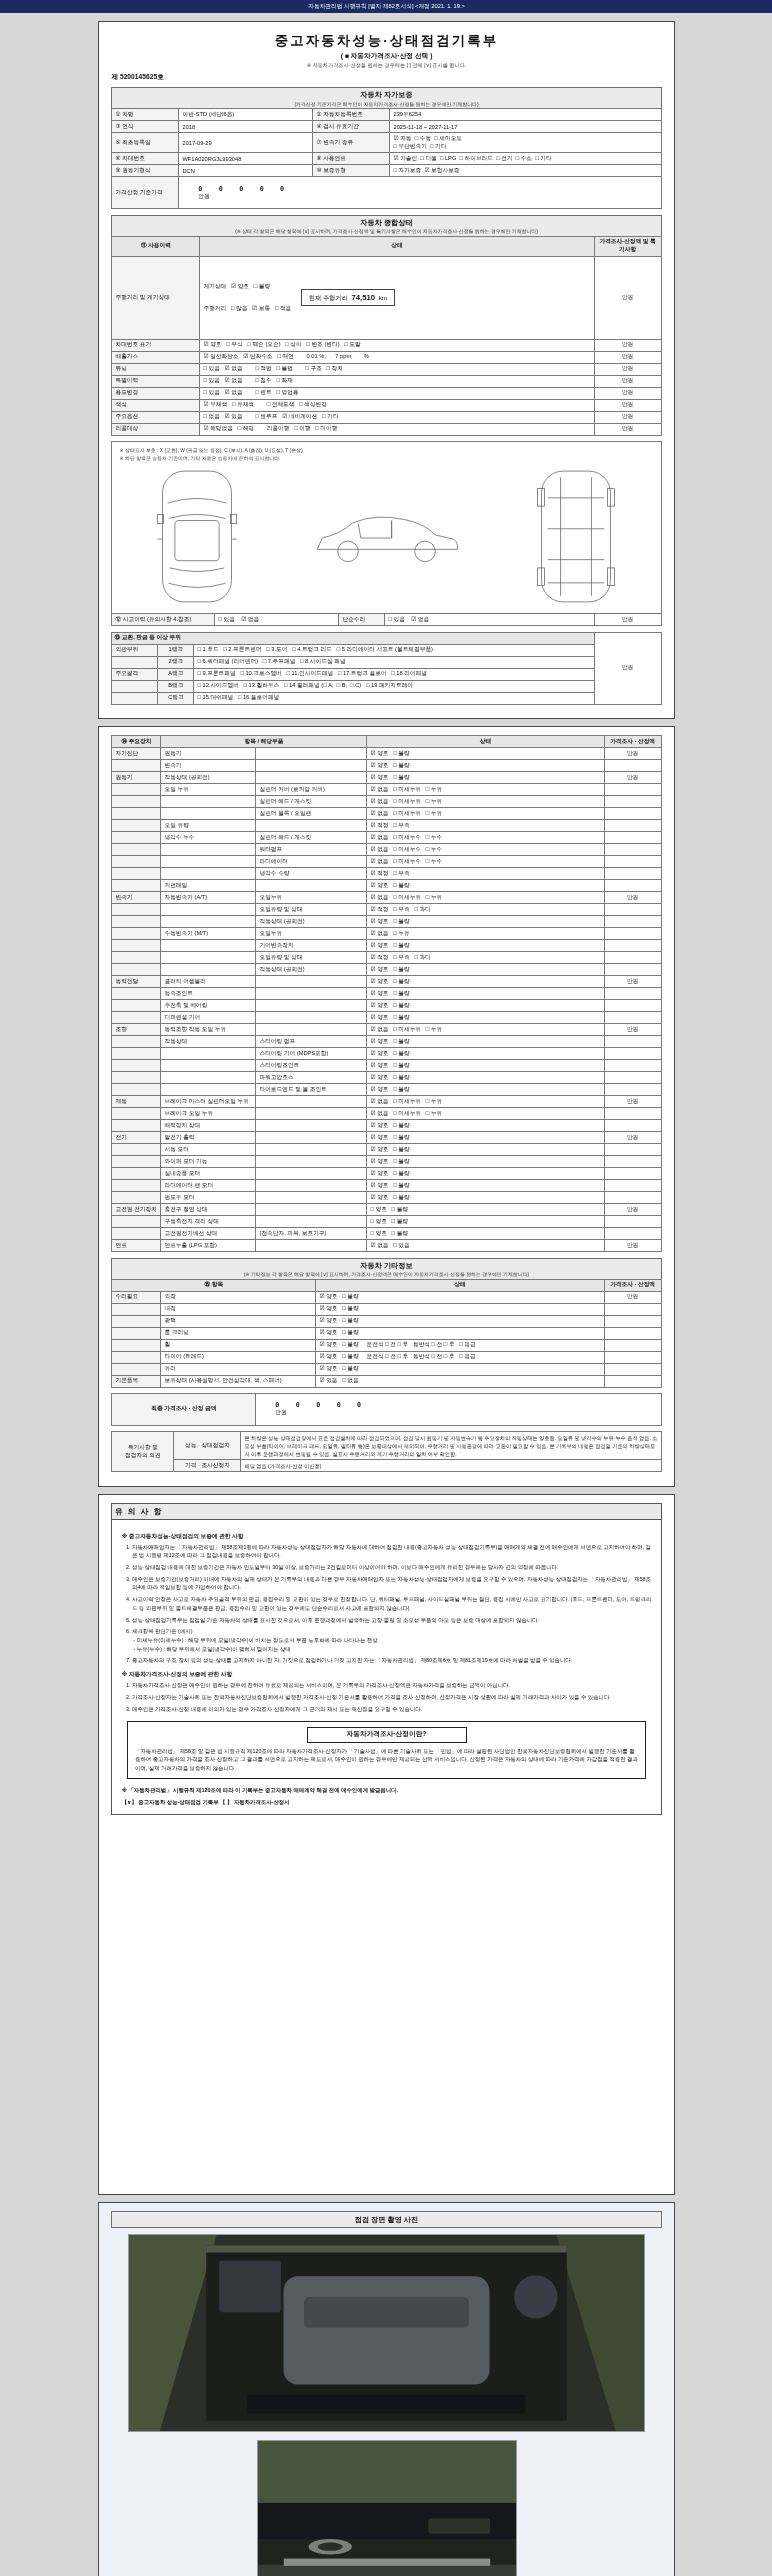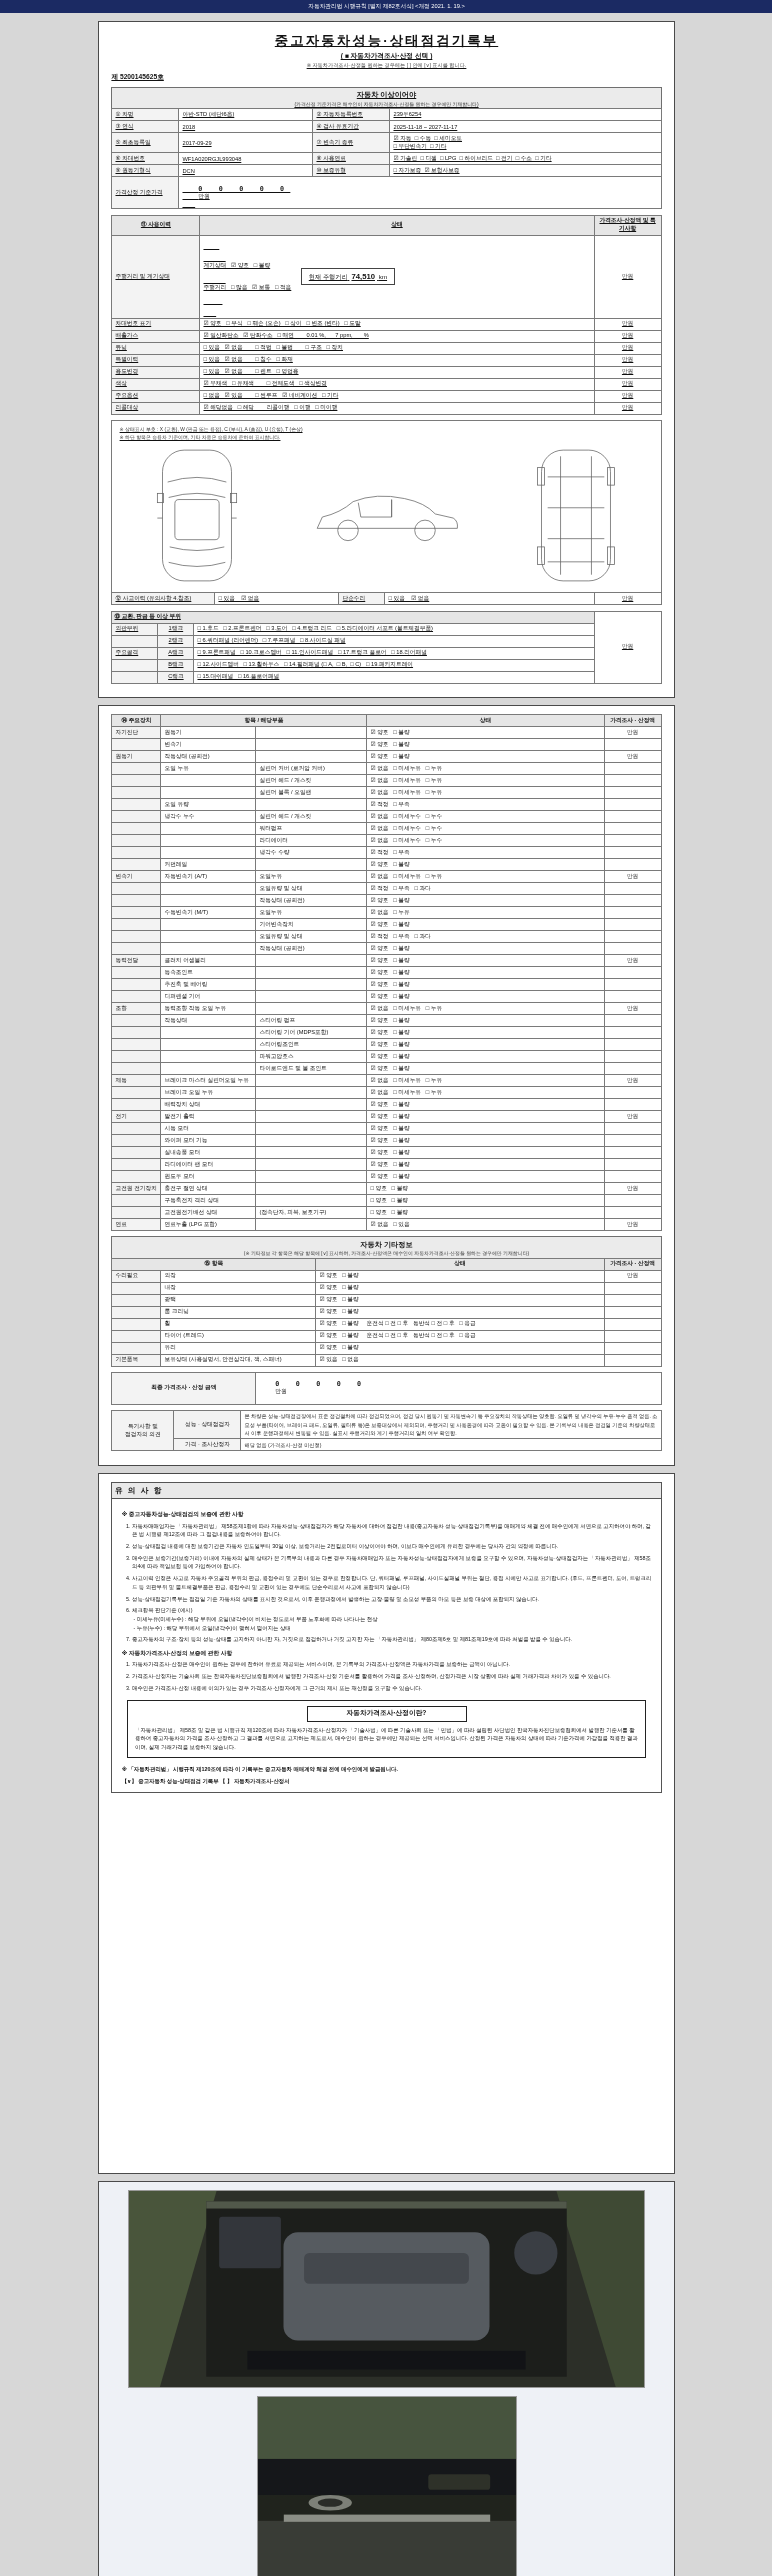--- a/index.html
+++ b/index.html
@@ -45,30 +45,30 @@
   .p2{width:258px;}
   svg.diag{background:#fff;}
 </style>
 </head>
 <body>
 
 <div class="topbar">
   <span>자동차관리법 시행규칙 [별지 제82호서식] &lt;개정 2021. 1. 19.&gt;</span>
 </div>
 
-<div class="sheet" style="min-height:549px;text-decoration:underline;">
+<div class="sheet" style="min-height:549px;">
   <div class="title-wrap">
     <div class="doc-title">중고자동차성능·상태점검기록부</div>
     <div class="title-select">( ■ 자동차가격조사·산정 선택 )</div>
     <div class="title-note">※ 자동차가격조사·산정을 원하는 경우에는 [ ] 안에 [∨] 표시를 합니다.</div>
     <div class="doc-no">제 5200145625호</div>
   </div>
 
   <div class="sec-band">
-    <span class="t">자동차 이상이어야</span>
+    <span class="t">자동차 자가보증</span>
     <span class="n">(가격산정 기준가격은 매수인이 자동차가격조사·산정을 원하는 경우에만 기재합니다)</span>
   </div>
   <table class="tbl">
     <colgroup>
         <col style="width:67px">
         <col style="width:134px">
         <col style="width:77px">
         <col>
       </colgroup>
     <tbody>
@@ -112,20 +112,24 @@
       <tr>
         <td class="lab">가격산정 기준가격</td>
         <td colspan="3">
           <b class="digits">0 0 0 0 0</b>
           <span>만원</span>
         </td>
       </tr>
     </tbody>
   </table>
 
+  <div class="sec-band">
+    <span class="t">자동차 종합상태</span>
+    <span class="n">(※ 상태 각 항목은 해당 항목에 [∨] 표시하며, 가격조사·산정액 및 특기사항은 매수인이 자동차가격조사·산정을 원하는 경우에만 기재합니다)</span>
+  </div>
   <table class="tbl">
     <colgroup>
         <col style="width:88px">
         <col>
         <col style="width:67px">
       </colgroup>
     <tbody>
       <tr class="head">
         <td>⑪ 사용이력</td>
         <td>상태</td>
@@ -817,20 +821,21 @@
     <div class="price-box">
       <span class="pb-title">자동차가격조사·산정이란?</span>
       <div class="pb-body">「자동차관리법」 제58조 및 같은 법 시행규칙 제120조에 따라 자동차가격조사·산정자가 「기술사법」에 따른 기술사회 또는 「민법」에 따라 설립된 사단법인 한국자동차진단보증협회에서 발행한 기준서를 활용하여 중고자동차의 가격을 조사·산정하고 그 결과를 서면으로 고지하는 제도로서, 매수인이 원하는 경우에만 제공되는 선택 서비스입니다. 산정된 가격은 자동차의 상태에 따라 기준가격에 가감점을 적용한 결과이며, 실제 거래가격을 보증하지 않습니다.</div>
     </div>
     <div class="n-foot">※ 「자동차관리법」 시행규칙 제120조에 따라 이 기록부는 중고자동차 매매계약 체결 전에 매수인에게 발급됩니다.</div>
     <div class="n-foot">【∨】 중고자동차 성능·상태점검 기록부      【 】 자동차가격조사·산정서</div>
   </div>
 </div>
 
 <div class="sheet photos-sheet" style="min-height:526px;">
+  <div class="band">점검 장면 촬영 사진</div>
 
   <div class="photo p1">
     <svg width="515" height="196" viewBox="0 0 1000 380" preserveAspectRatio="none">
       <rect width="1000" height="380" fill="#2c2f28"></rect>
       <path d="M0 0 L170 0 L60 380 L0 380 Z" fill="#49553b"></path>
       <path d="M1000 0 L830 0 L945 380 L1000 380 Z" fill="#3f4a34"></path>
       <rect x="150" y="20" width="700" height="340" fill="#1c1e1b"></rect>
       <rect x="300" y="80" width="400" height="210" rx="28" fill="#565b60"></rect>
       <rect x="340" y="120" width="320" height="60" rx="10" fill="#44484d"></rect>
       <rect x="175" y="50" width="120" height="100" rx="6" fill="#33363b"></rect>

